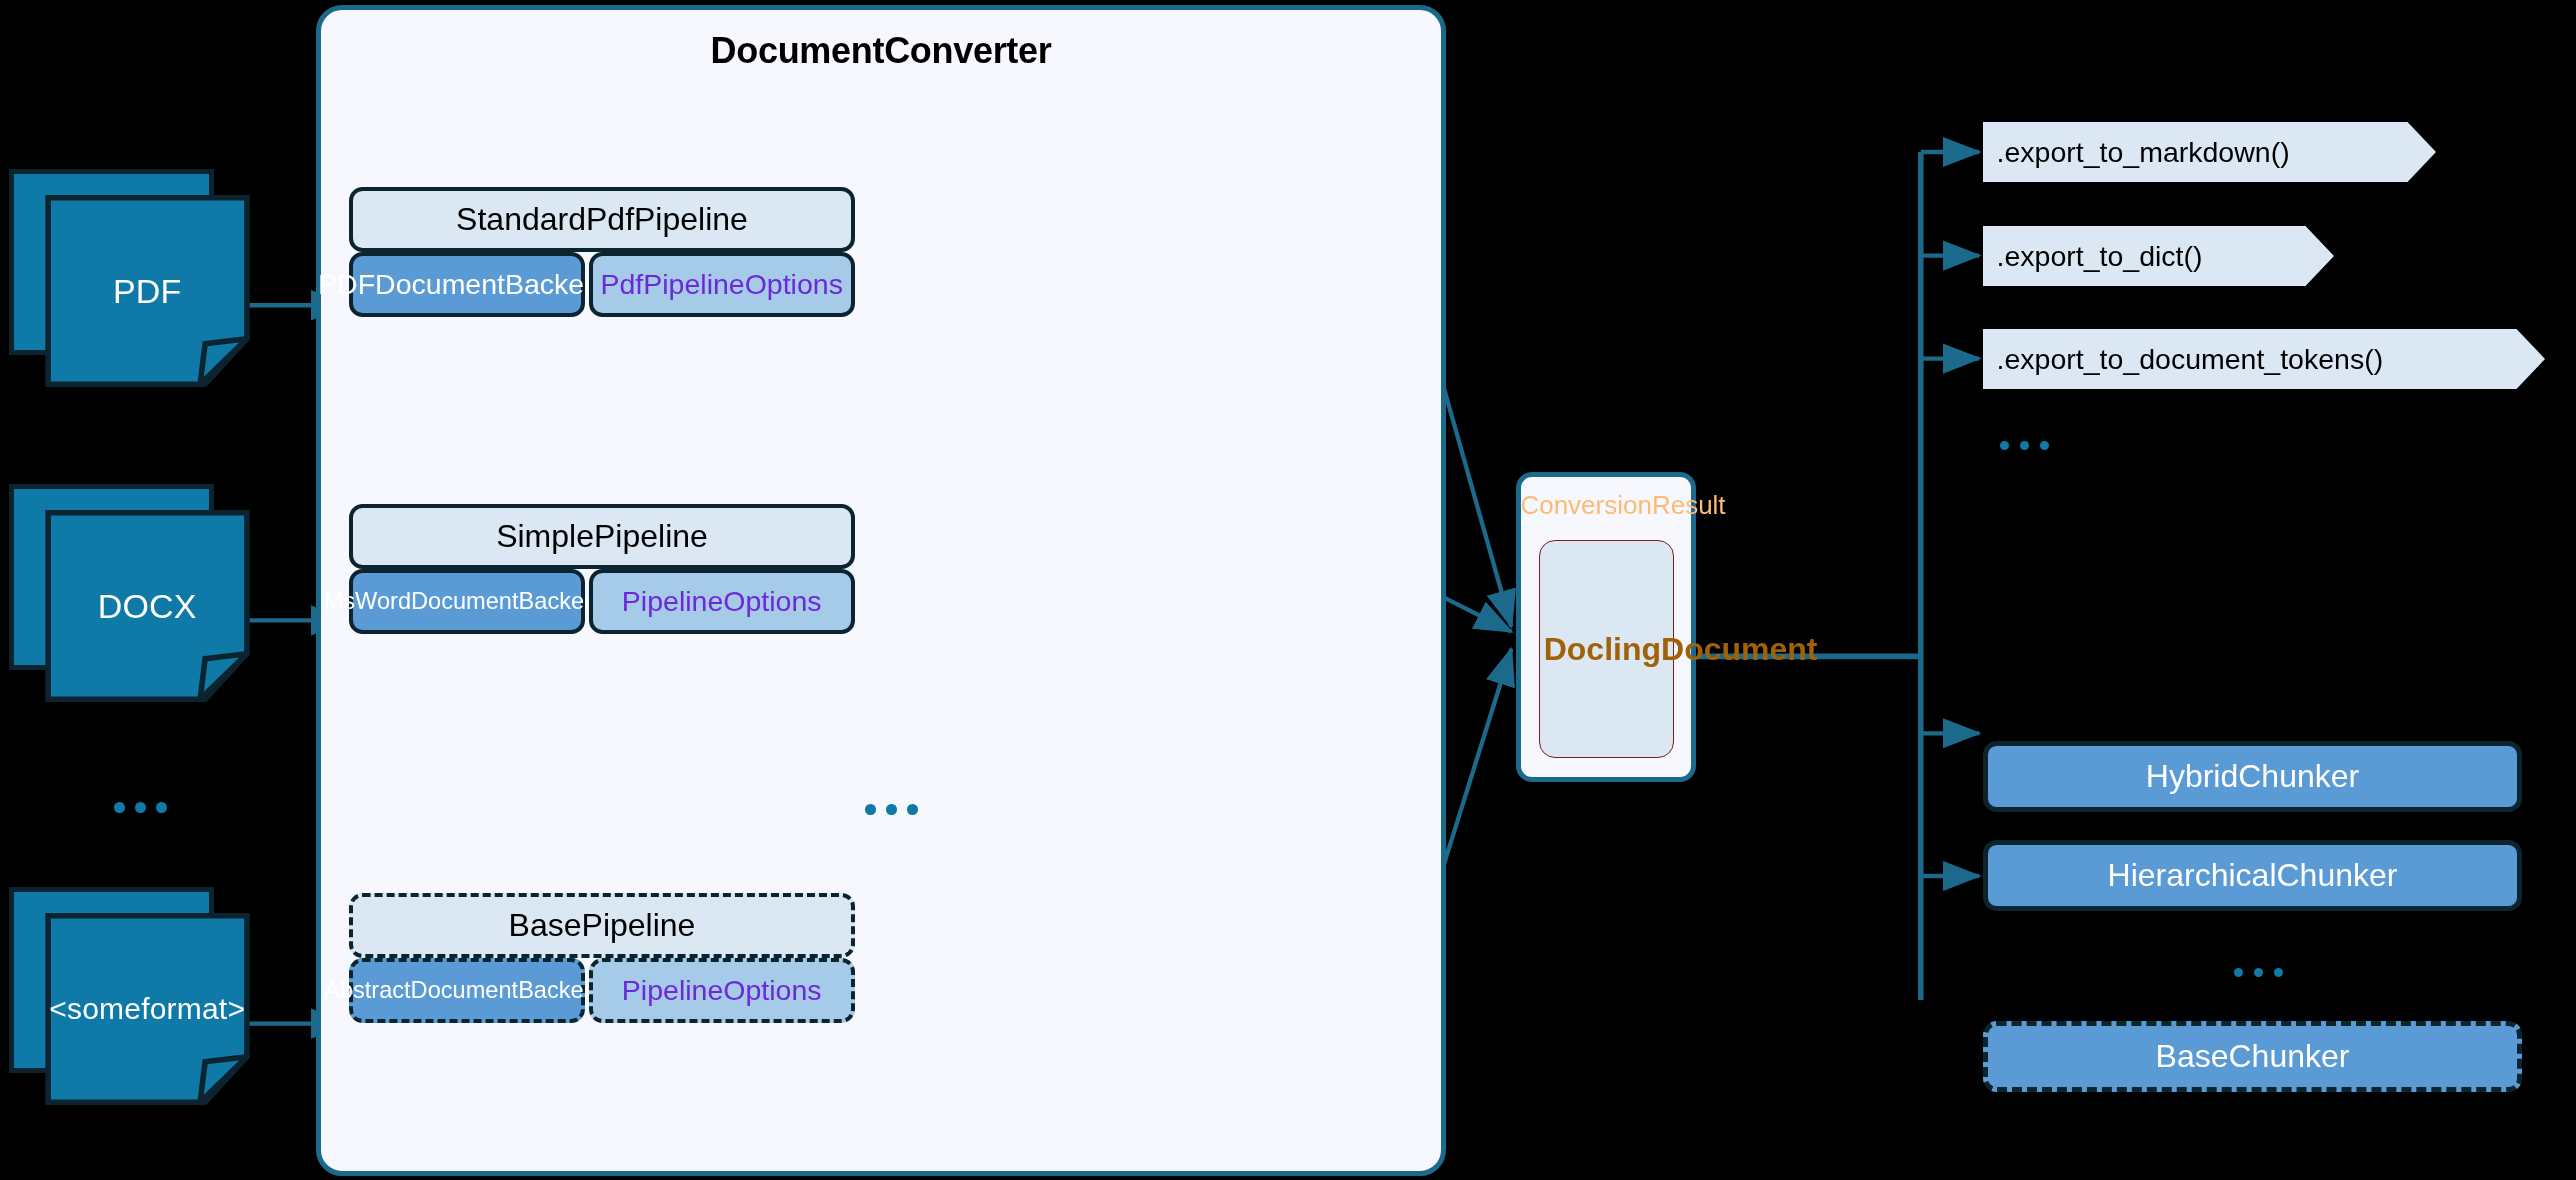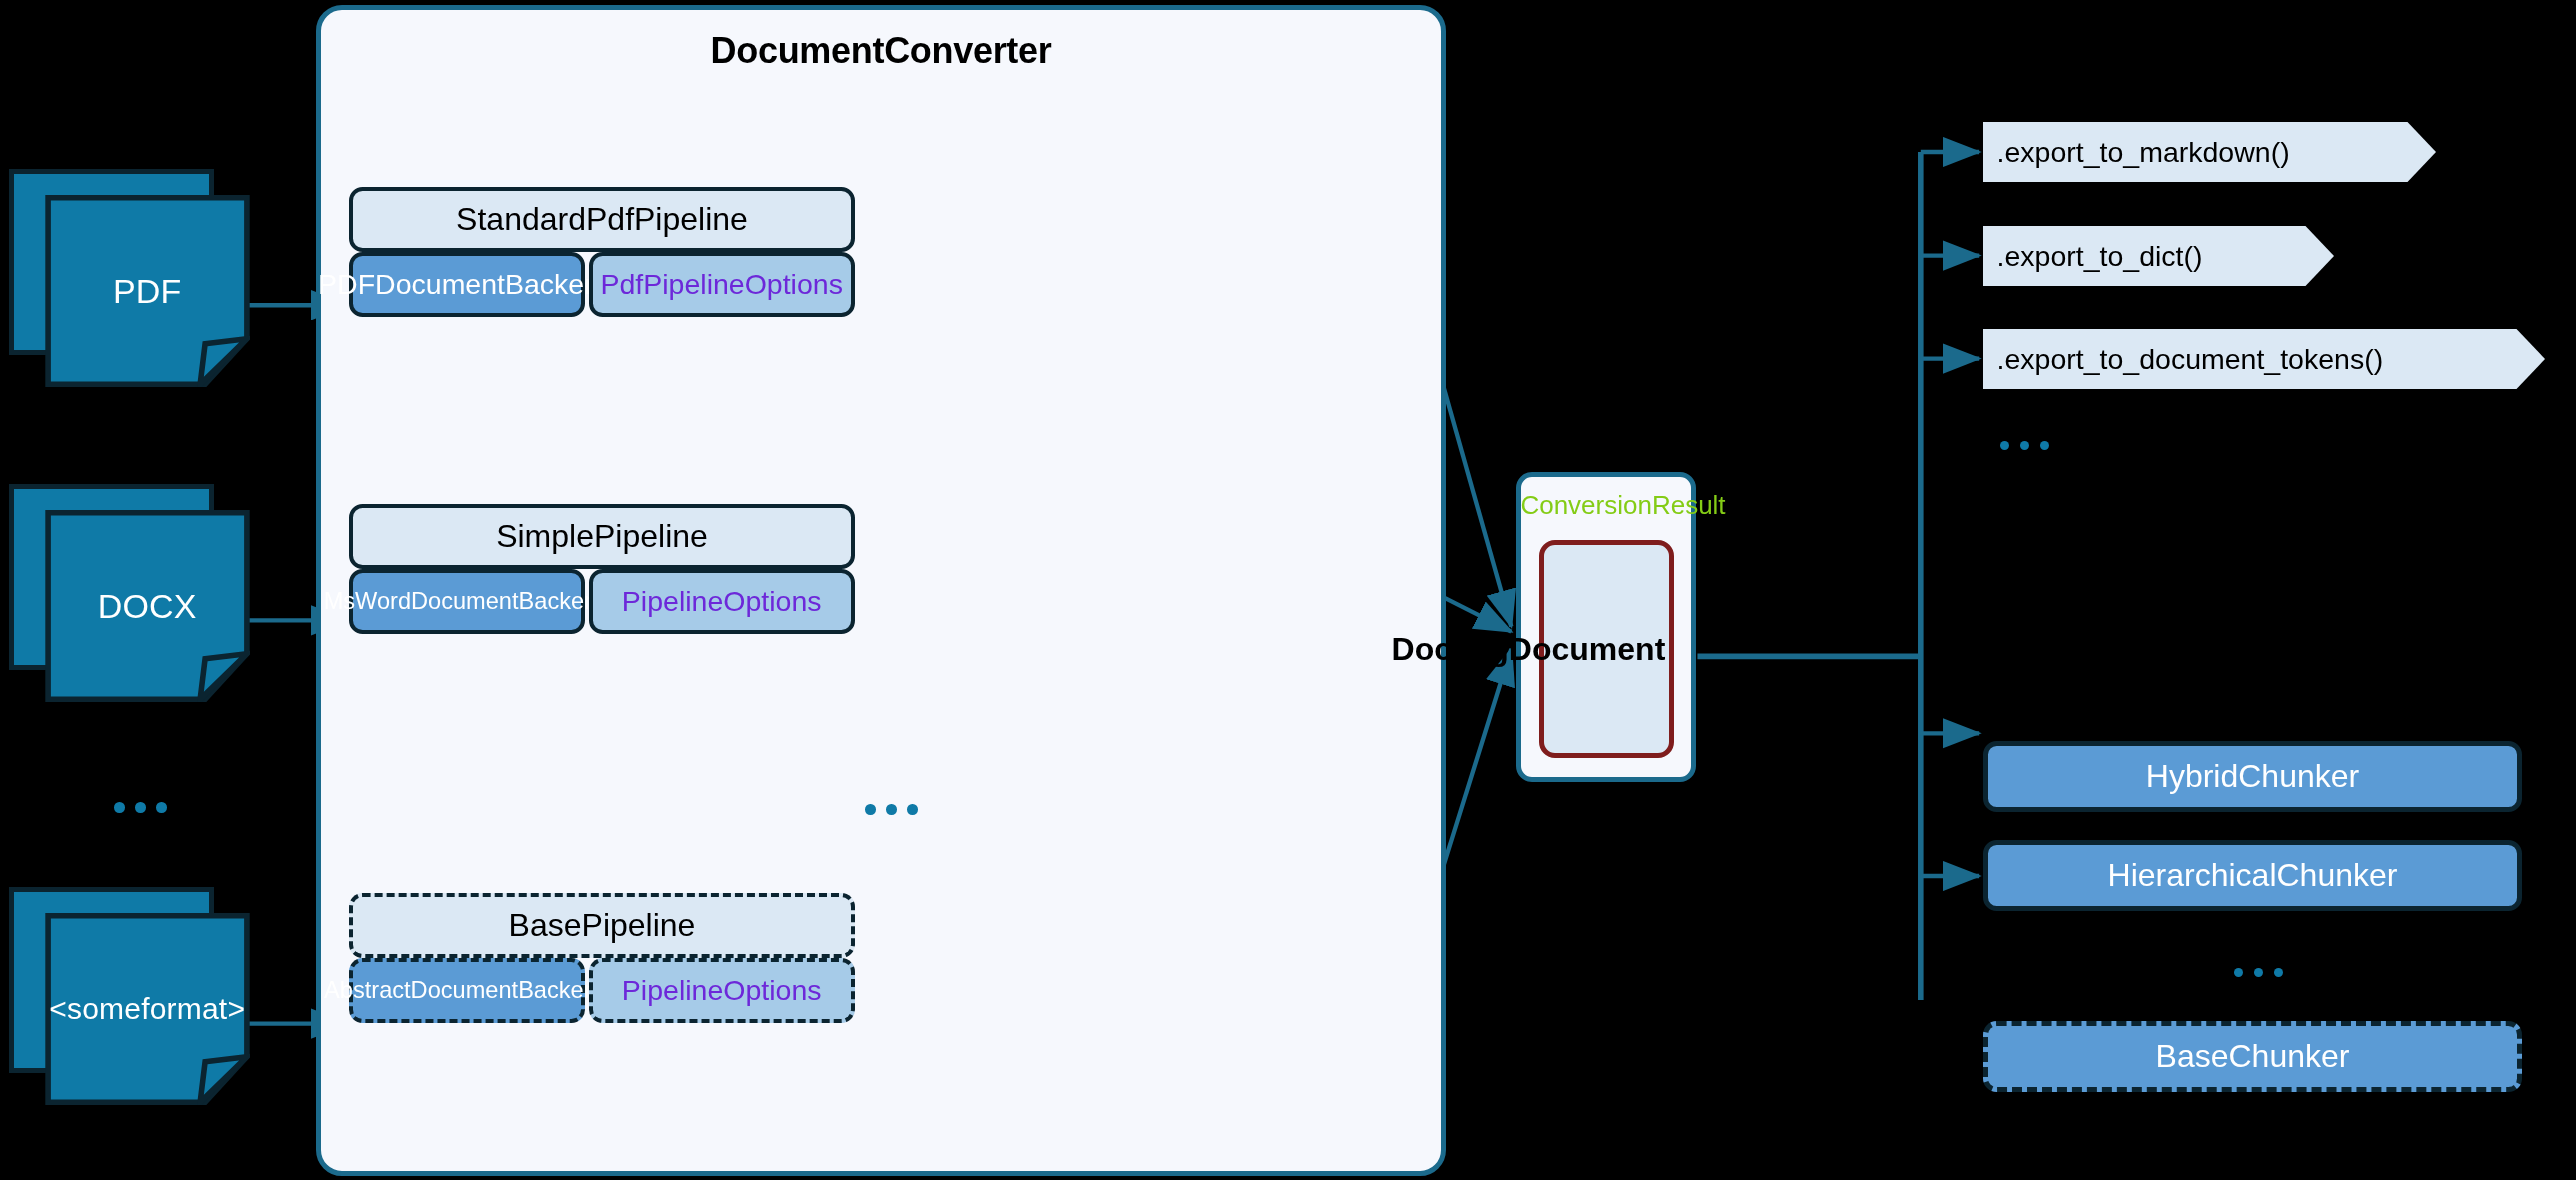--- a/index.html
+++ b/index.html
@@ -138,35 +138,35 @@
     width: 180px; height: 310px;
     background: #f6f8fd;
     border: 5px solid #1b6a8c;
     border-radius: 16px;
   }
   #conv-result-label {
     left: 1516px; top: 490px;
     width: 214px;
     text-align: center;
     font-size: 26px;
-    color: #84cc16;
+    color: #fdba74;
   }
   #docling-doc {
     left: 1539px; top: 540px;
     width: 135px; height: 218px;
     background: #dbe8f4;
-    border: 5px solid #7f1d1d;
+    border: 1px solid #7f1d1d;
     border-radius: 16px;
     display: flex;
     align-items: center;
-    justify-content: flex-end;
+    justify-content: flex-start;
     text-align: center;
     font-size: 32px;
     font-weight: bold;
-    color: #000000;
+    color: #a16207;
     line-height: 1.14;
     padding: 0 3.7px;
   }
 
   
   .chevron {
     position: absolute;
     height: 60px;
     display: flex;
     align-items: center;

